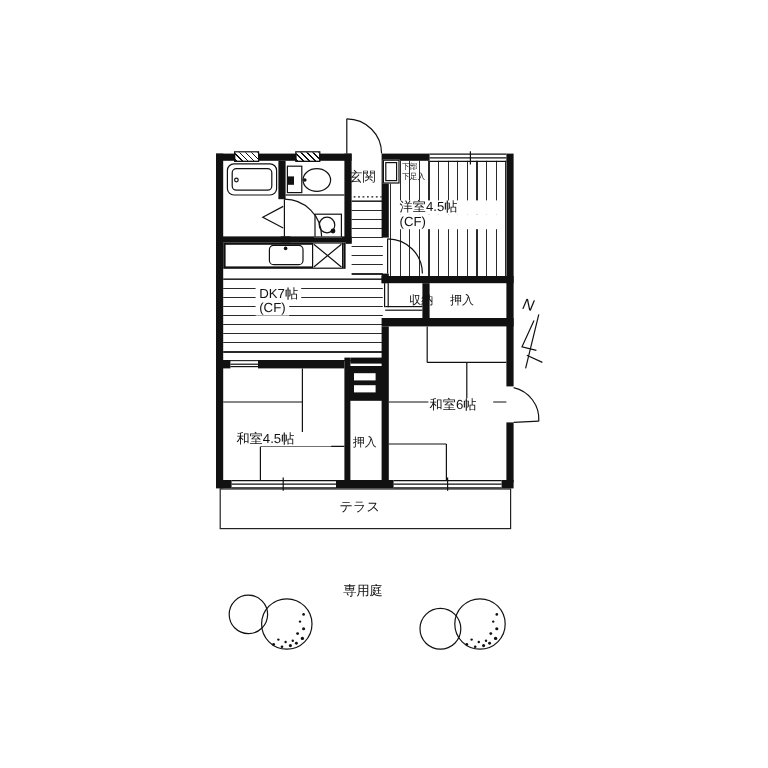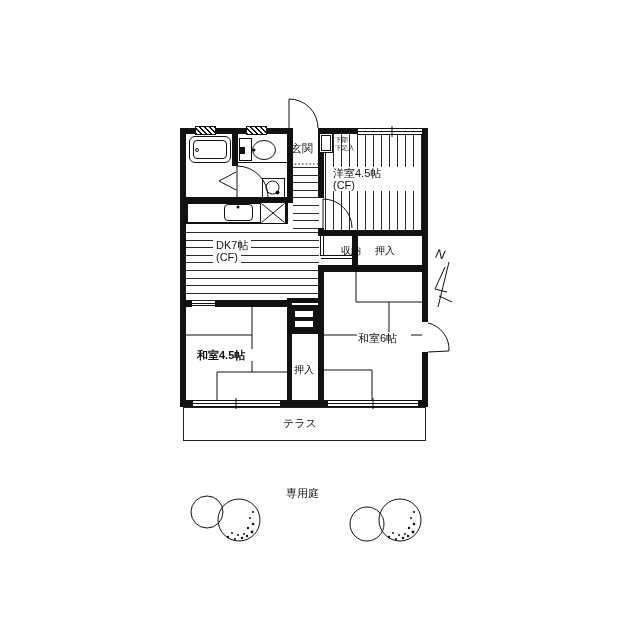--- a/index.html
+++ b/index.html
@@ -179,19 +179,19 @@
   <div class="lab" style="left:332px;top:167px;width:82px;background:transparent;">
     <span style="display:block;background:#fff;">洋室4.5帖</span>
     <span style="display:block;background:#fff;">(CF)</span>
   </div>
   <div class="lab" style="left:212px;top:239px;width:76px;background:transparent;">
     <span style="display:inline-block;background:#fff;padding:0 3px;">DK7帖</span>
     <span style="display:block;"><span style="display:inline-block;background:#fff;padding:0 3px;">(CF)</span></span>
   </div>
   <div class="lab small" style="left:324px;top:245px;width:29px;background:transparent;margin-left:16px;">収納</div>
   <div class="lab small" style="left:374px;top:245px;width:31px;background:transparent;">押入</div>
-  <div class="lab" style="left:196px;top:349px;width:78px;font-weight:bold;">和室4.5帖</div>
+  <div class="lab" style="left:196px;top:360px;width:78px;">和室4.5帖</div>
   <div class="lab" style="left:357px;top:332px;width:52px;">和室6帖</div>
   <div class="lab small" style="left:293px;top:364px;width:26px;background:transparent;">押入</div>
   <div class="lab" style="left:282px;top:417px;width:46px;background:transparent;">テラス</div>
   <div class="lab" style="left:285px;top:487px;width:40px;background:transparent;">専用庭</div>
 
 </div>
 
 </body></html>

